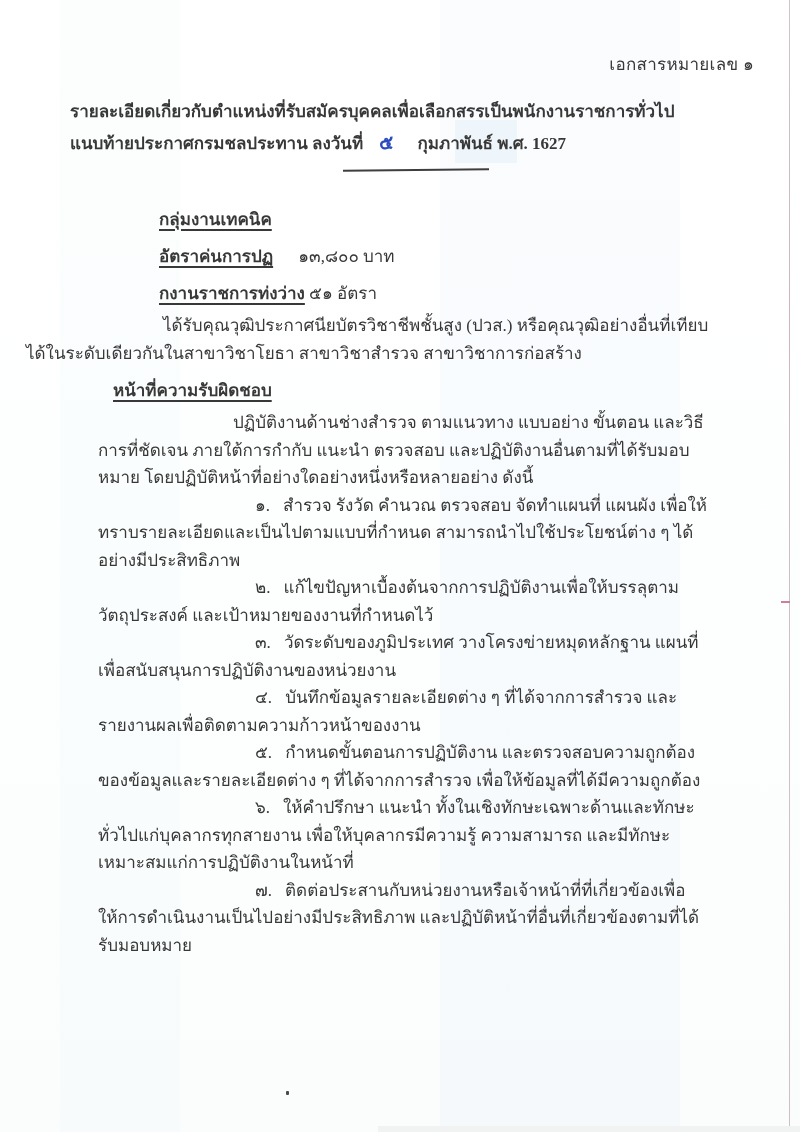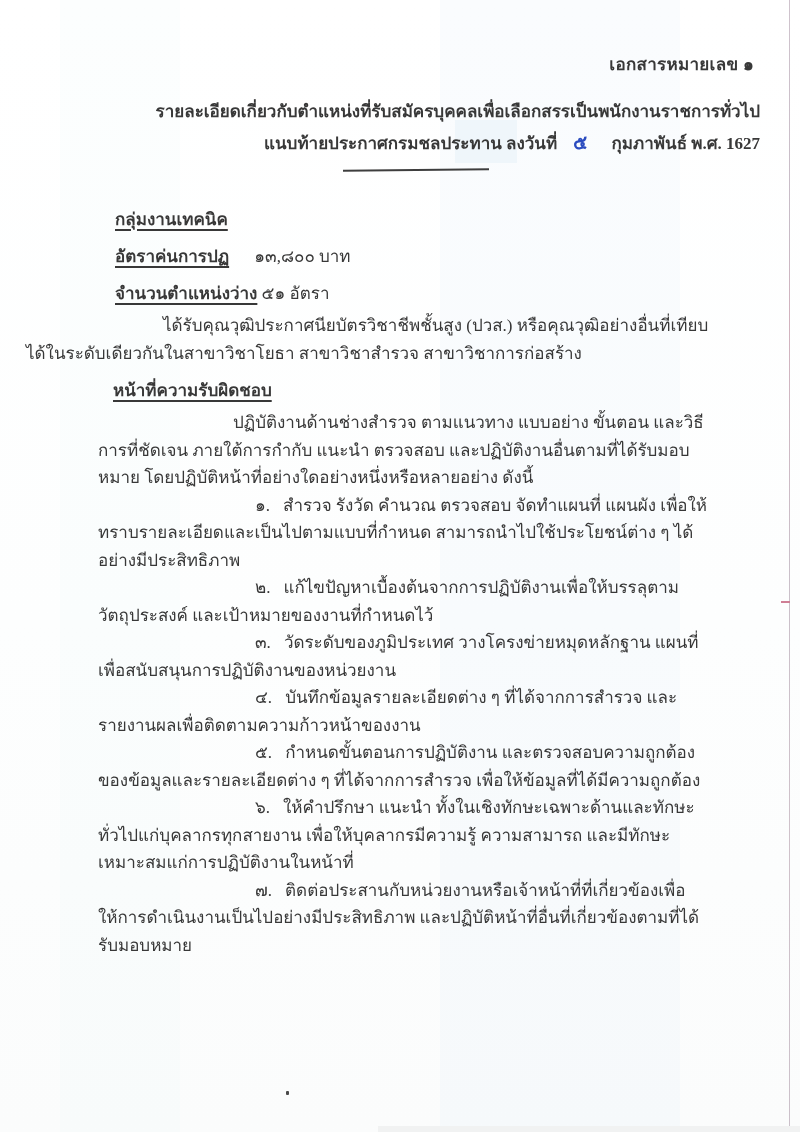--- a/index.html
+++ b/index.html
@@ -17,33 +17,33 @@
   .tint-band{position:absolute;top:0;bottom:0;pointer-events:none;}
   .tint-band.b1{left:440px;width:240px;background:rgba(205,228,243,0.10);}
   .tint-band.b2{left:60px;width:120px;background:rgba(210,230,240,0.06);}
   .day-tint{position:absolute;left:455px;top:120px;width:62px;height:43px;background:#e9f2f9;opacity:.65;}
   .scan-edge-line{position:absolute;top:0;left:789px;width:1px;height:1132px;
     background:linear-gradient(180deg,#c3b4c0 0%,#b9aab8 20%,#c79fae 28%,#bdb0bc 50%,#c4b2bd 75%,#bfb1bd 100%);opacity:.8;}
   .scan-tick{position:absolute;left:781px;top:601px;width:9px;height:2px;background:#cf7f95;}
   .bottom-shade{position:absolute;left:378px;top:1126px;width:422px;height:6px;background:#f1f2f2;}
   .speck{position:absolute;left:286px;top:1091px;width:3px;height:4px;background:#4a4a4a;border-radius:1px;}
 
-  .doc-number{position:absolute;top:50px;right:46px;font-weight:bold;letter-spacing:.3px;}
+  .doc-number{position:absolute;top:50px;right:46px;font-weight:normal;letter-spacing:.3px;}
 
-  .title-block{position:absolute;top:96px;left:70px;right:40px;text-align:right;font-weight:bold;line-height:31px;}
+  .title-block{position:absolute;top:96px;left:70px;right:40px;text-align:left;font-weight:bold;line-height:31px;}
   .title-line2 .day{
     color:#2a4bbf;font-weight:bold;font-size:19px;
     display:inline-block;margin:0 24px 0 16px;transform:rotate(-4deg);
     font-family:"DejaVu Serif","Liberation Serif",serif;
   }
   .divider{position:absolute;top:169px;left:343px;width:146px;height:2px;background:#3e3e3e;transform:rotate(-0.5deg);}
 
   .body-block{position:absolute;top:201px;left:0;right:0;}
   .info-row{margin-left:115px;line-height:37px;white-space:nowrap;}
-  .info-row .label{display:inline-block;min-width:135px;font-weight:bold;}
+  .info-row .label{display:inline-block;min-width:135px;font-weight:bold;margin-left:44px;}
   .u{text-decoration:underline;text-underline-offset:4px;text-decoration-thickness:1.5px;}
   .bold{font-weight:bold;}
 
   .section-heading{margin-left:113px;line-height:37px;font-weight:bold;}
   .para{margin:0 85px 0 98px;line-height:27.5px;text-align:left;}
   .qual-para{text-indent:137px;margin-left:26px;}
   .duties-heading{margin-top:5px;}
   .duties-intro{text-indent:135px;}
   .item{text-indent:157px;}
   .item .num{margin-right:13px;}
@@ -74,21 +74,21 @@
   <div class="body-block">
 
     <div class="info-row">
       <span class="label u">กลุ่มงานเทคนิค</span>
     </div>
     <div class="info-row">
       <span class="label u">อัตราค่นการปฏ</span>
       <span>๑๓,๘๐๐  บาท</span>
     </div>
     <div class="info-row">
-      <span class="label u">จำนวนตำแหน่งว่าง</span>
+      <span class="label u">กงานราชการท่งว่าง</span>
       <span>๕๑  อัตรา</span>
     </div>
 
     <p class="para qual-para">ได้รับคุณวุฒิประกาศนียบัตรวิชาชีพชั้นสูง (ปวส.)  หรือคุณวุฒิอย่างอื่นที่เทียบได้ในระดับเดียวกันในสาขาวิชาโยธา สาขาวิชาสำรวจ สาขาวิชาการก่อสร้าง</p>
 
     <div class="section-heading duties-heading">
       <span class="u">หน้าที่ความรับผิดชอบ</span>
     </div>
     <p class="para duties-intro">ปฏิบัติงานด้านช่างสำรวจ ตามแนวทาง แบบอย่าง ขั้นตอน และวิธีการที่ชัดเจน ภายใต้การกำกับ แนะนำ ตรวจสอบ และปฏิบัติงานอื่นตามที่ได้รับมอบหมาย โดยปฏิบัติหน้าที่อย่างใดอย่างหนึ่งหรือหลายอย่าง  ดังนี้</p>
 

